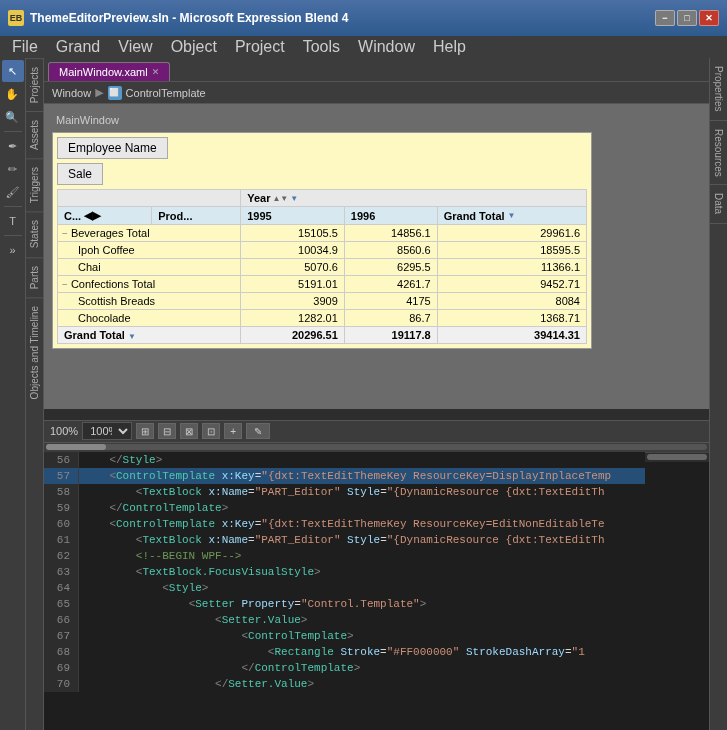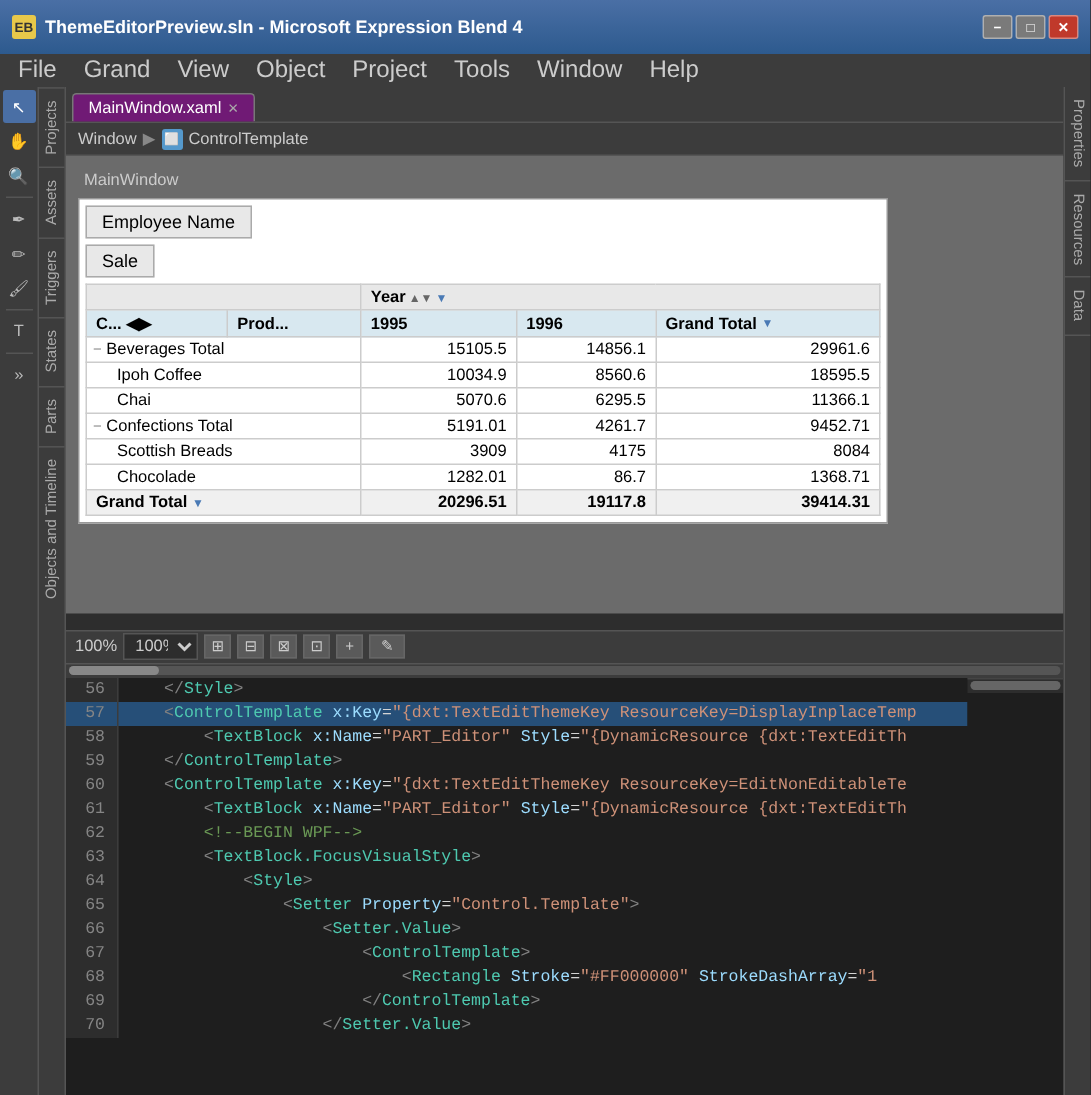--- a/index.html
+++ b/index.html
@@ -131,21 +131,21 @@
     }
     .design-label {
       color: #ccc;
       font-size: 11px;
       margin-bottom: 4px;
       padding: 2px 4px;
     }
 
     
     .pivot-container {
-      background: #ffffff;
+      background: #fef9c3;
       border: 1px solid #999;
       padding: 4px;
       width: 540px;
     }
     .pivot-btn {
       background: #e8e8e8;
       border: 1px solid #aaa;
       padding: 3px 10px;
       font-size: 12px;
       cursor: pointer;

